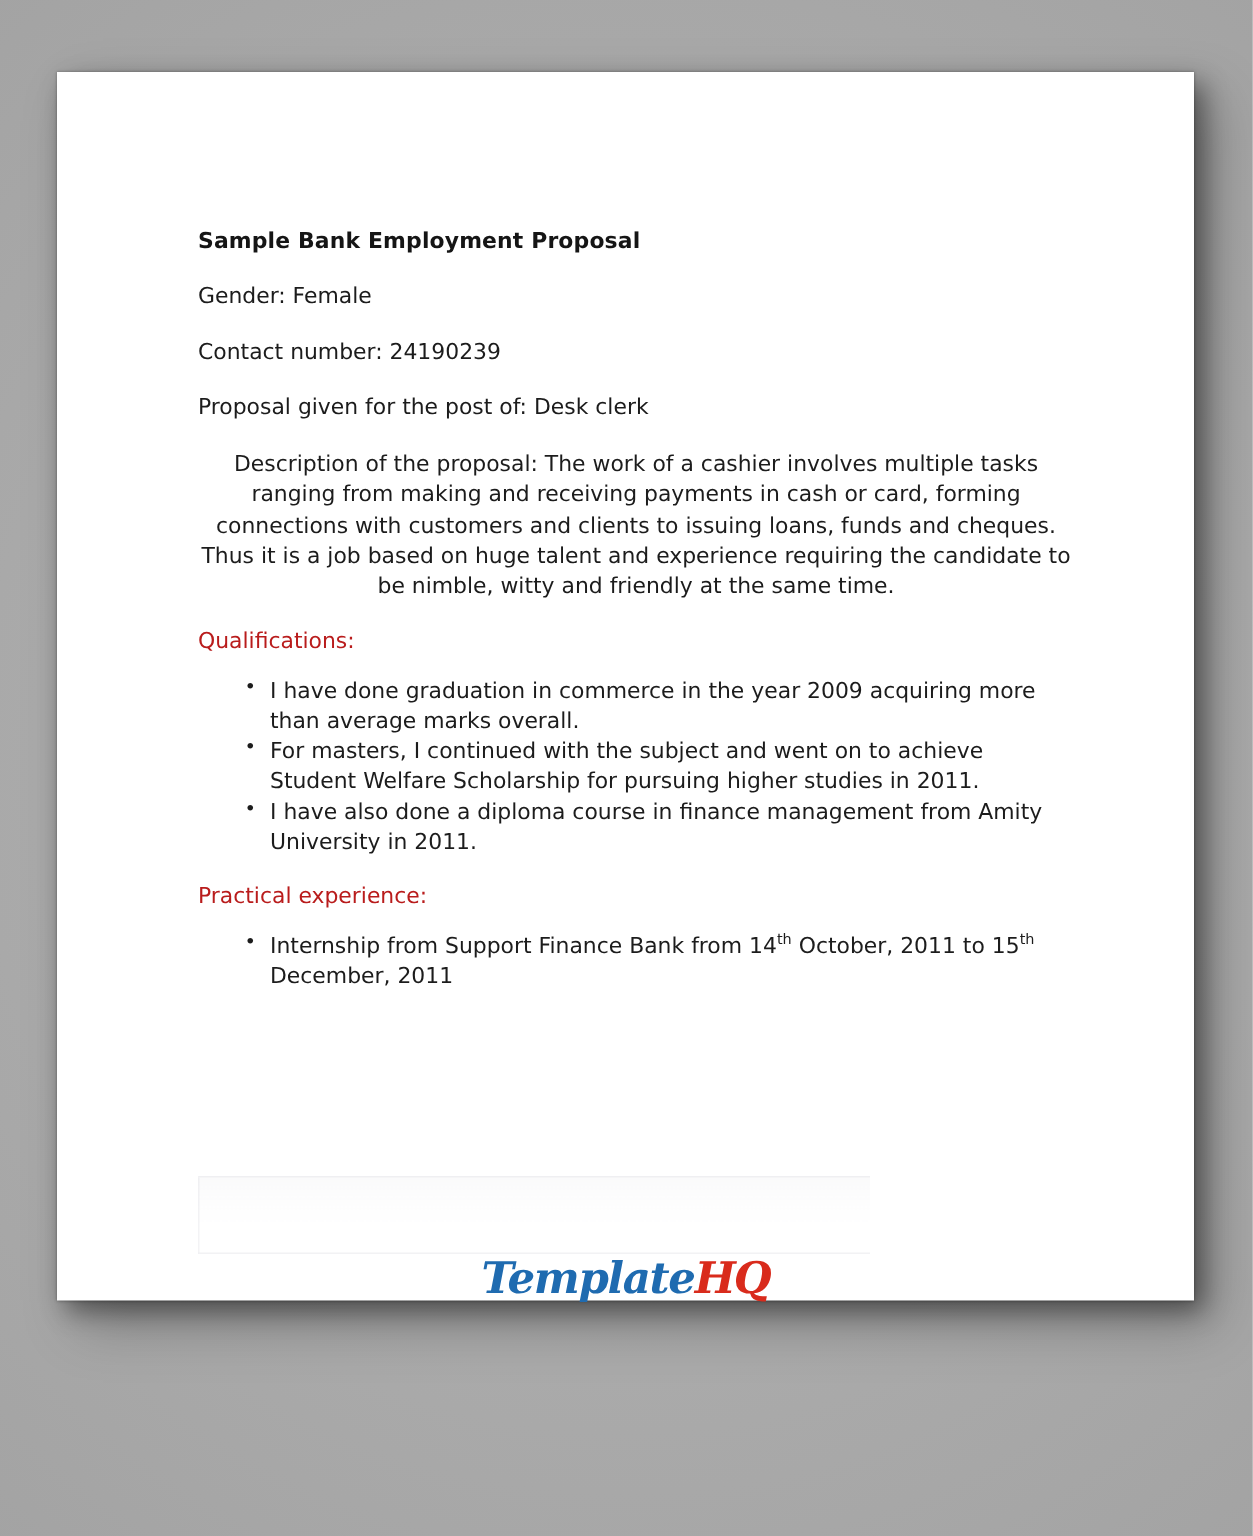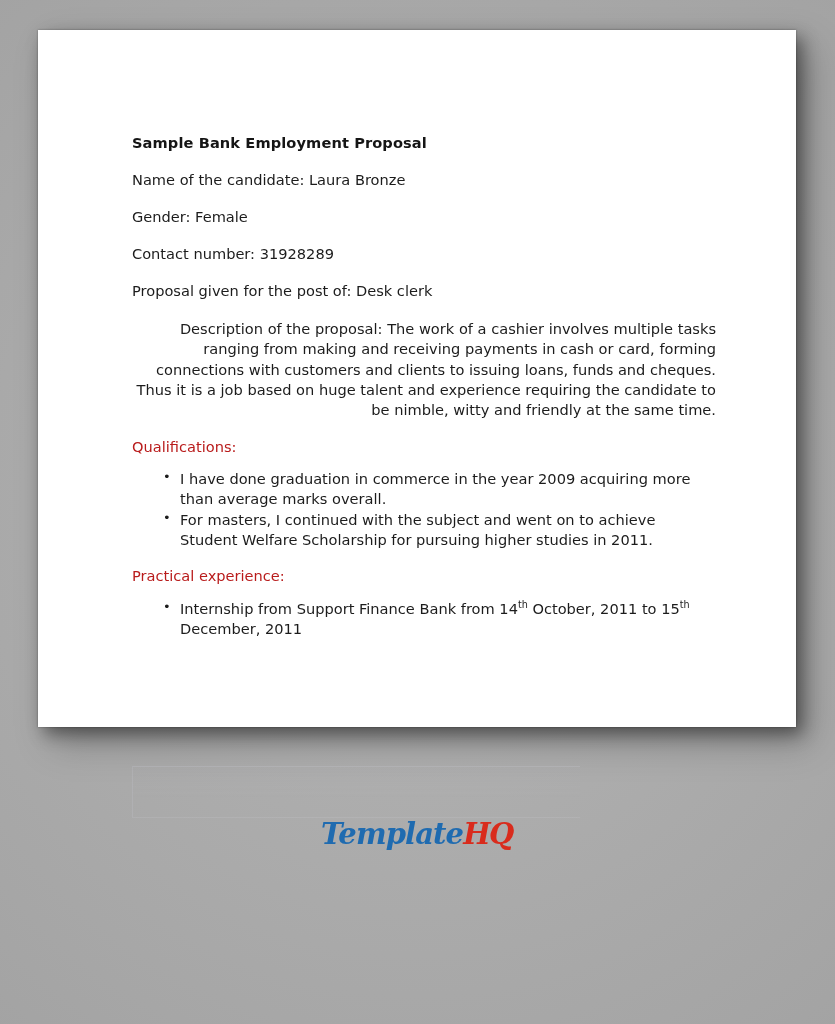--- a/index.html
+++ b/index.html
@@ -13,22 +13,22 @@
     font-family:"DejaVu Sans", sans-serif;
     background:#a9a9a9;
     background-image:
       radial-gradient(ellipse 120% 100% at 50% 50%, #b4b4b4 0%, #a6a6a6 55%, #9a9a9a 100%);
     position:relative;
   }
 
   
   .page {
     position:absolute;
-    left:38px; top:30px;
-    width:758px; height:697px;
+    left:38px; top:48px;
+    width:758px; height:819px;
     background:#ffffff;
     box-shadow:
       0 0 2px rgba(0,0,0,0.35),
       6px 7px 16px rgba(0,0,0,0.42),
       14px 16px 34px rgba(0,0,0,0.25);
   }
 
   
   .doc {
     position:absolute;
@@ -52,21 +52,21 @@
     line-height:1.30;
     margin-bottom:18px;
     white-space:nowrap;
   }
 
   .para {
     font-size:14.6px;
     color:#1c1c1c;
     line-height:1.39;
     margin-bottom:17px;
-    text-align:right;
+    text-align:center;
   }
 
   .section-label {
     font-size:14.6px;
     color:#b91c1c;
     line-height:1.30;
     margin-bottom:13px;
   }
 
   ul.bullets {
@@ -135,36 +135,36 @@
 </style>
 </head>
 <body>
 
 <div class="page">
 
   <div class="doc">
 
     <div class="doc-title">Sample Bank Employment Proposal</div>
 
-    <div class="line">Name of the candidate: Laura Bronze</div>
 
     <div class="line">Gender: Female</div>
 
-    <div class="line">Contact number: 31928289</div>
+    <div class="line">Contact number: 24190239</div>
 
     <div class="line">Proposal given for the post of: Desk clerk</div>
 
     <p class="para">Description of the proposal: The work of a cashier involves multiple tasks ranging from making and receiving payments in cash or card, forming connections with customers and clients to issuing loans, funds and cheques. Thus it is a job based on huge talent and experience requiring the candidate to be nimble, witty and friendly at the same time.</p>
 
 
     <div class="section-label">Qualifications:</div>
 
     <ul class="bullets">
       <li>I have done graduation in commerce in the year 2009 acquiring more than average marks overall.</li>
       <li>For masters, I continued with the subject and went on to achieve Student Welfare Scholarship for pursuing higher studies in 2011.</li>
+      <li>I have also done a diploma course in finance management from Amity University in 2011.</li>
     </ul>
 
     <div class="section-label">Practical experience:</div>
 
     <ul class="bullets">
       <li><span>Internship from Support Finance Bank from 14</span><sup>th</sup><span> October, 2011 to 15</span><sup>th</sup><span> December, 2011</span></li>
     </ul>
 
   </div>
 

